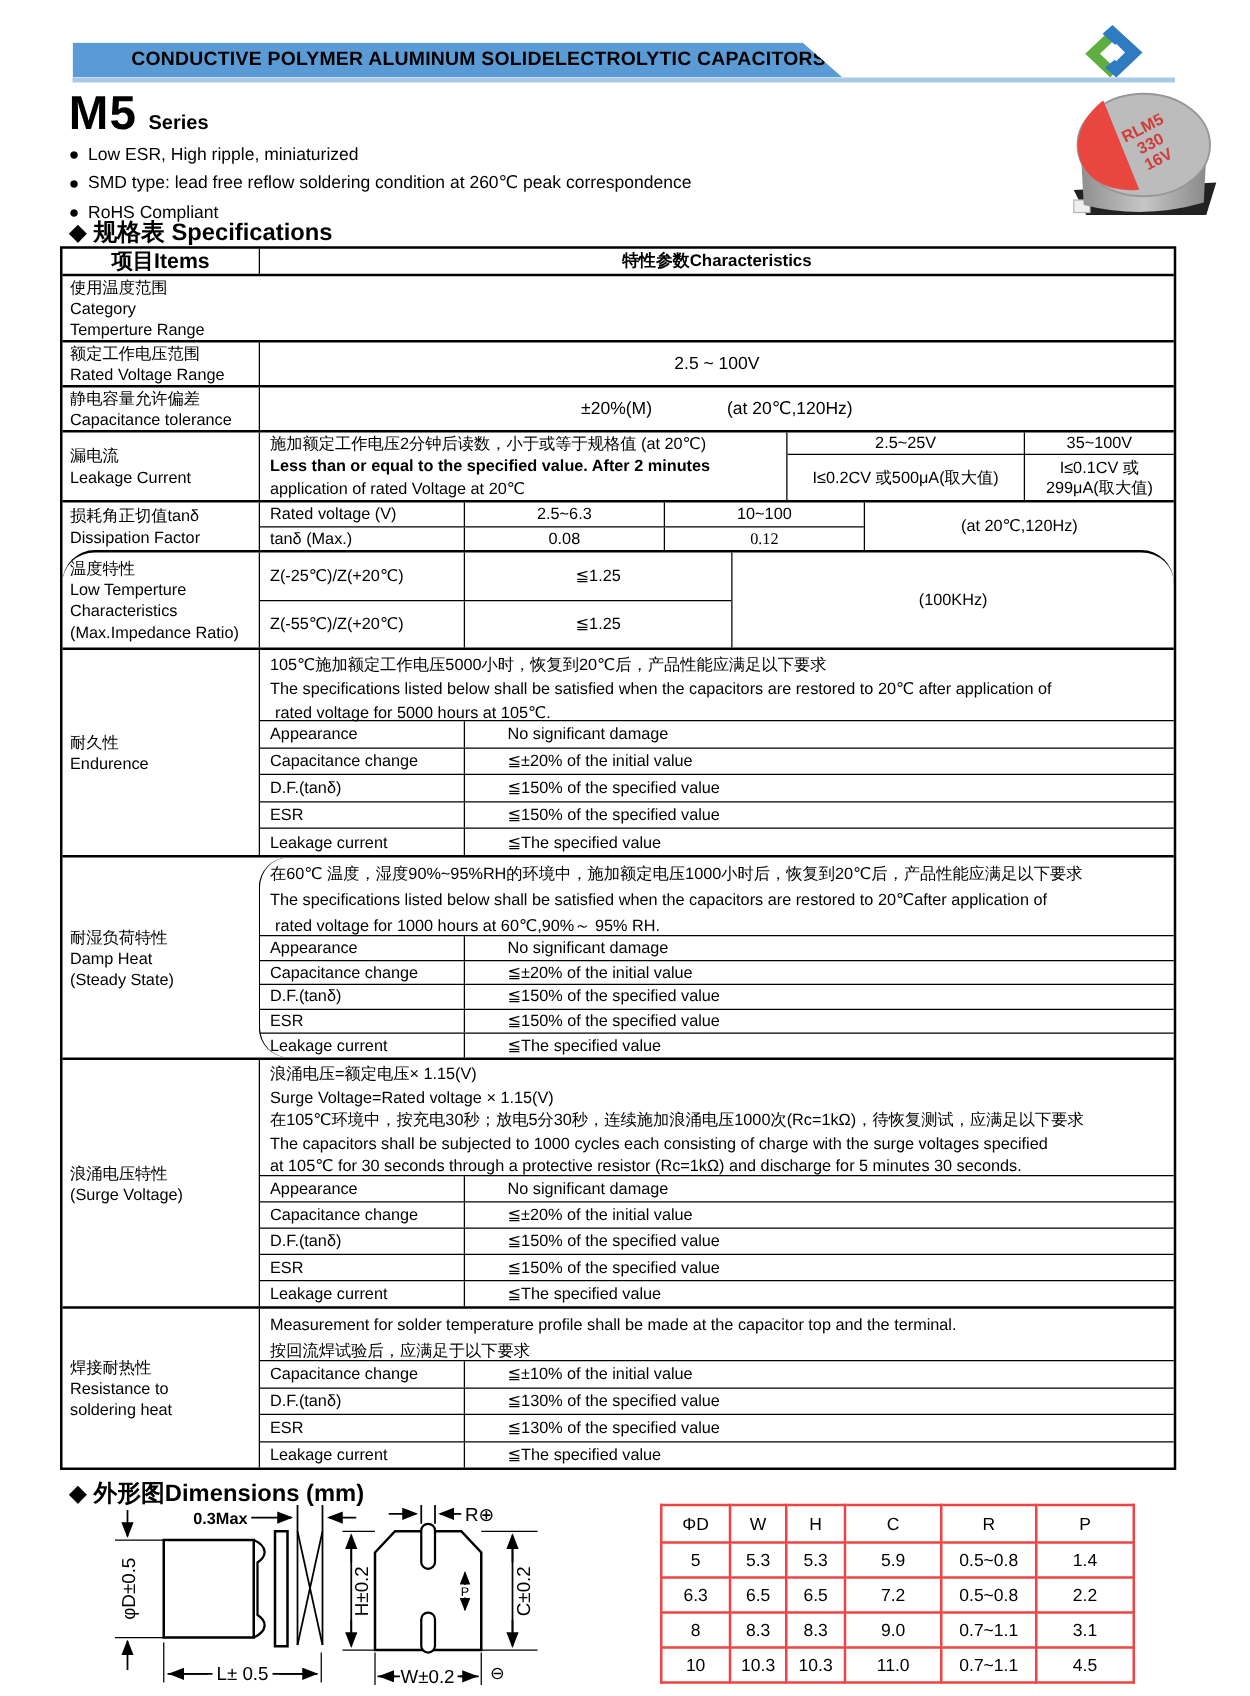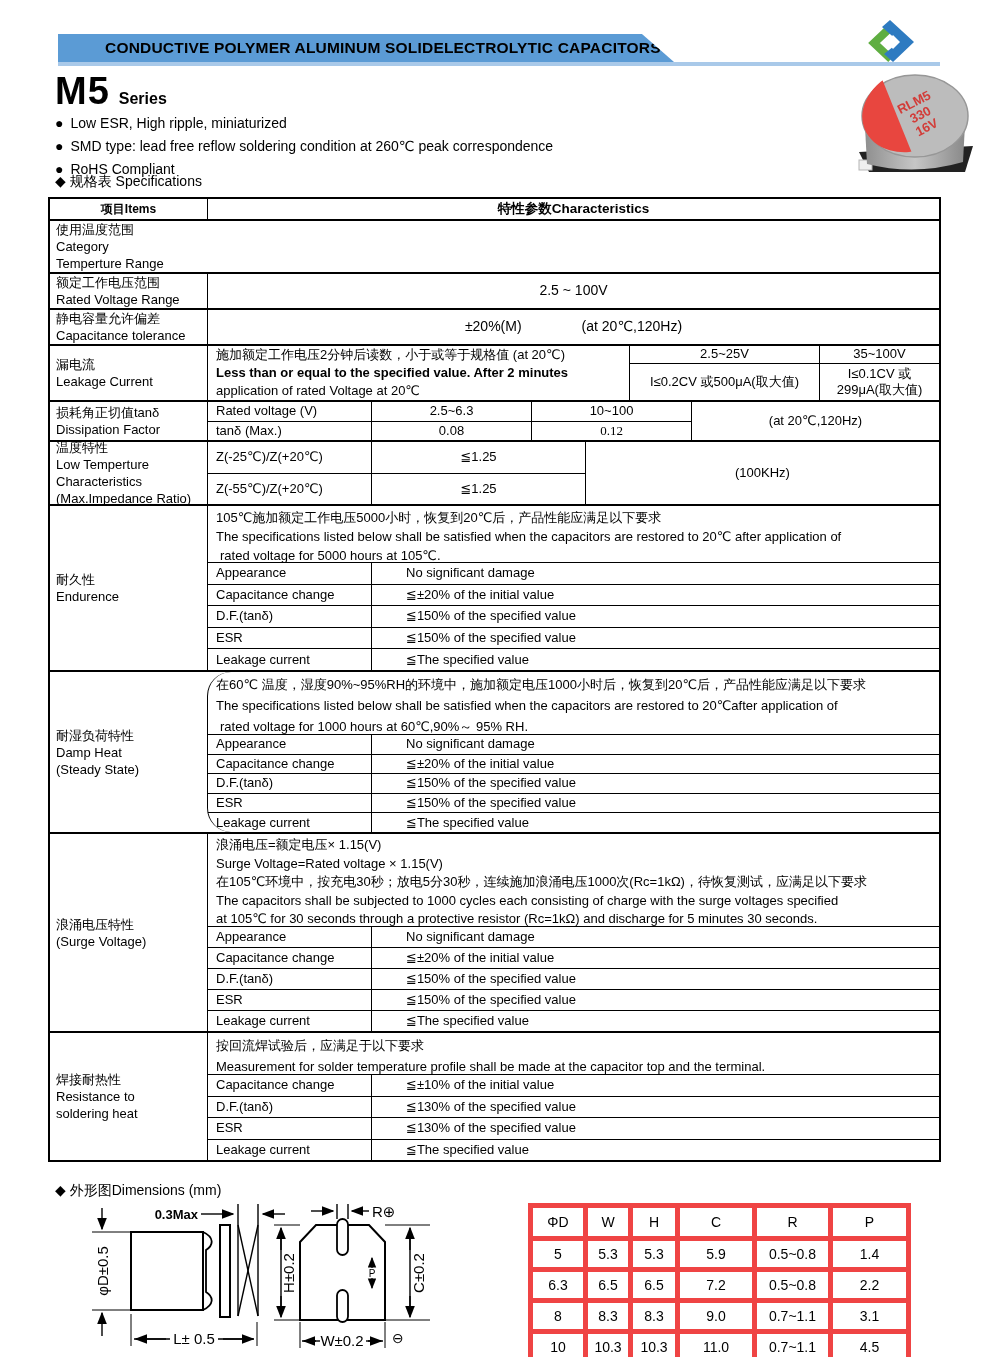--- a/index.html
+++ b/index.html
@@ -12,21 +12,21 @@
   .banner-line{position:absolute;left:58px;top:62px;width:882px;height:4px;background:#a9c9e9;}
   .logo{position:absolute;left:860px;top:18px;}
   .photo{position:absolute;left:845px;top:72px;}
   
   .m5{position:absolute;left:55px;top:70px;display:flex;align-items:baseline;gap:9px;}
   .m5 .big{font-size:38px;font-weight:bold;letter-spacing:1px;}
   .m5 .small{font-size:16px;font-weight:bold;}
   .bullets{position:absolute;left:55px;top:111px;font-size:14px;}
   .bullets .b{height:23px;display:flex;align-items:center;gap:7px;}
   .bullets .g{font-size:14px;}
-  .sect-title{position:absolute;left:55px;font-size:14px;font-weight:normal;}
+  .sect-title{position:absolute;left:55px;font-size:19px;font-weight:bold;}
   
   .spec{position:absolute;left:48px;top:197px;width:893px;border:2px solid #000;box-sizing:border-box;font-size:13px;line-height:1.25;}
   .srow{display:flex;box-sizing:border-box;border-top:2px solid #000;}
   .srow:first-child{border-top:none;}
   .cell{box-sizing:border-box;display:flex;flex-direction:column;justify-content:center;padding:1px 4px;}
   .lab{width:157px;flex:0 0 157px;padding-left:6px;}
   .lab div{line-height:17px;}
   .bl{border-left:1px solid #000;}
   .ctr{align-items:center;text-align:center;}
   .v14{font-size:14px;}
@@ -38,21 +38,21 @@
   .subrows{display:flex;flex-direction:column;flex:1;}
   .subrow{display:flex;flex:1;border-top:1px solid #000;box-sizing:border-box;}
   .subrow:first-child{border-top:none;}
   .subrow .sl{width:163px;flex:0 0 163px;display:flex;align-items:center;padding-left:8px;box-sizing:border-box;}
   .subrow .sv{flex:1;border-left:1px solid #000;display:flex;align-items:center;padding-left:34px;box-sizing:border-box;}
   .stack{display:flex;flex-direction:column;}
   .rrow{display:flex;flex:1;border-top:1px solid #000;box-sizing:border-box;}
   .rrow:first-child{border-top:none;}
   
   .dimtable{position:absolute;left:528px;top:1203px;border-collapse:collapse;font-size:14px;}
-  .dimtable td{border:5px solid #ef4444;text-align:center;height:26px;padding:0;}
+  .dimtable td{border:2px solid #ef4444;text-align:center;height:26px;padding:0;}
   .dimtable tr:first-child td{height:28px;}
   svg text{font-family:"Liberation Sans","DejaVu Sans",sans-serif;}
 </style>
 </head>
 <body>
 
 <div class="page">
 
   <div class="banner">
     <span>CONDUCTIVE POLYMER ALUMINUM SOLIDELECTROLYTIC CAPACITORS</span>
@@ -106,21 +106,21 @@
       <span class="g">●</span>
       <span>RoHS Compliant</span>
       </div>
   </div>
 
   <div class="sect-title" style="top:173px;">◆ 规格表 Specifications</div>
 
   <div class="spec">
 
     <div class="srow" style="height:20px;">
-      <div class="cell lab ctr bold" style="padding-left:4px;font-size:12px;">项目Items</div>
+      <div class="cell lab ctr bold" style="padding-left:4px;font-size:17px;">项目Items</div>
       <div class="cell bl ctr bold" style="flex:1;font-size:13.5px;">特性参数Characteristics</div>
     </div>
 
     <div class="srow" style="height:53px;">
       <div class="cell lab">
         <div>使用温度范围</div>
         <div>Category</div>
         <div>Temperture Range</div>
       </div>
     </div>
@@ -182,21 +182,21 @@
         </div>
         <div class="rrow">
           <div class="cell" style="width:163px;flex:0 0 163px;padding-left:8px;">tanδ (Max.)</div>
           <div class="cell bl ctr" style="flex:1;">0.08</div>
           <div class="cell bl ctr" style="flex:1;font-family:Liberation Serif, serif;">0.12</div>
         </div>
       </div>
       <div class="cell bl ctr" style="flex:1;">(at  20℃,120Hz)</div>
     </div>
 
-    <div class="srow" style="height:64px;">
+    <div class="srow" style="height:78px;border-radius:26px;">
       <div class="cell lab">
         <div>温度特性</div>
         <div>Low Temperture</div>
         <div>Characteristics</div>
         <div>(Max.Impedance Ratio)</div>
       </div>
       <div class="stack bl" style="width:377px;flex:0 0 377px;">
         <div class="rrow">
           <div class="cell" style="width:163px;flex:0 0 163px;padding-left:8px;">Z(-25℃)/Z(+20℃)</div>
           <div class="cell bl ctr" style="flex:1;">≦1.25</div>
@@ -321,22 +321,22 @@
     </div>
 
     <div class="srow" style="height:129px;">
       <div class="cell lab">
         <div>焊接耐热性</div>
         <div>Resistance to</div>
         <div>soldering heat</div>
       </div>
       <div class="stack bl" style="flex:1;">
         <div class="intro" style="height:42px;">
+          <div style="line-height:21px;">Measurement for solder temperature profile shall be made at the capacitor top and the terminal.</div>
           <div style="line-height:21px;">按回流焊试验后，应满足于以下要求</div>
-          <div style="line-height:21px;">Measurement for solder temperature profile shall be made at the capacitor top and the terminal.</div>
         </div>
         <div class="subrows">
           <div class="subrow">
               <div class="sl">Capacitance change</div>
               <div class="sv">≦±10%  of  the initial value</div>
             </div>
           <div class="subrow">
               <div class="sl">D.F.(tanδ)</div>
               <div class="sv">≦130%  of the specified  value</div>
             </div>

